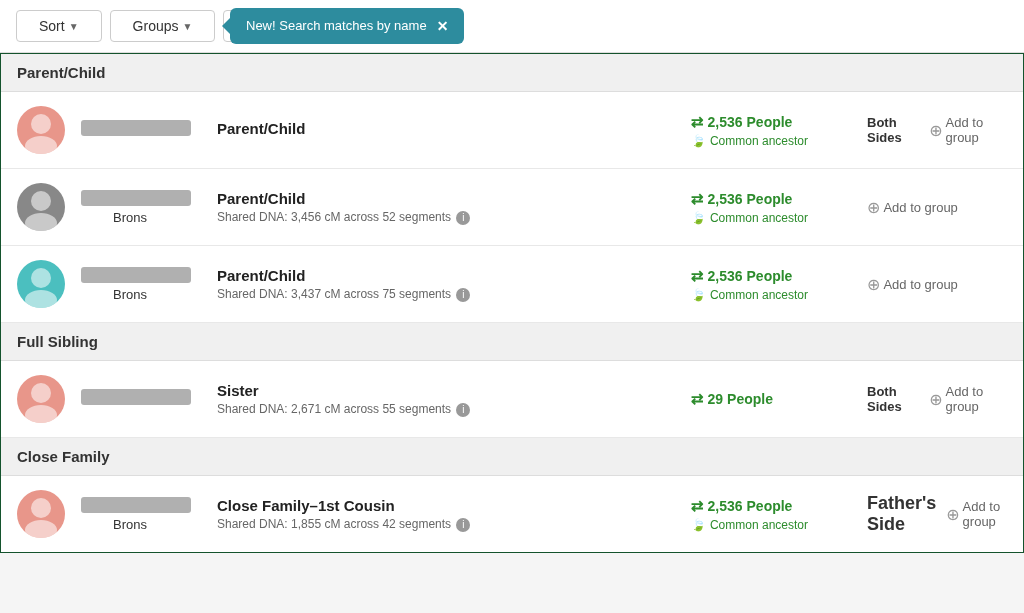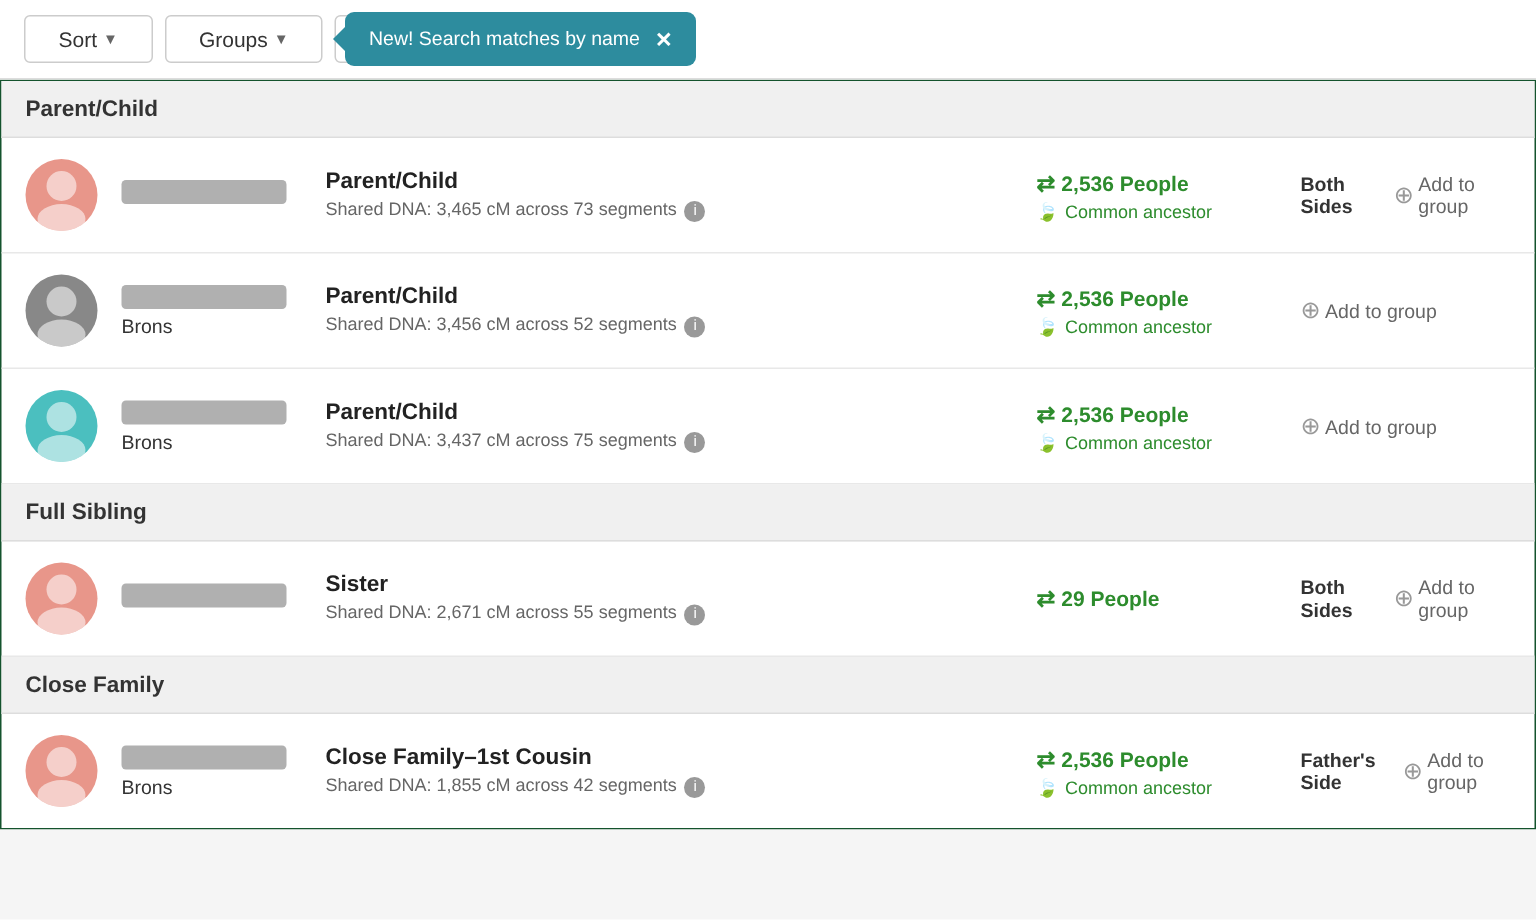--- a/index.html
+++ b/index.html
@@ -95,20 +95,21 @@
     .name-bar {
       width: 110px;
       height: 16px;
       background: #b0b0b0;
       border-radius: 3px;
       margin-bottom: 4px;
     }
     .name-text {
       font-size: 13px;
       color: #333;
+      margin-left: 32px;
     }
     .match-info {
       flex: 1;
       min-width: 200px;
     }
     .match-relationship {
       font-weight: bold;
       font-size: 15px;
       color: #222;
       margin-bottom: 3px;
@@ -171,21 +172,21 @@
       display: flex;
       align-items: center;
       gap: 3px;
     }
     .add-icon {
       font-size: 16px;
       color: #999;
     }
     .fathers-side {
       font-weight: bold;
-      font-size: 13px;
+      font-size: 18px;
       color: #333;
     }
   </style>
 </head>
 <body>
 
 <div>
   <div style="display:flex; align-items:center; gap:8px; padding:10px 16px; background:#fff; border-bottom:1px solid #ddd; position:relative;">
     <button class="toolbar-btn">
       <span>Sort</span>
@@ -217,21 +218,20 @@
         <svg viewBox="0 0 48 48" xmlns="http://www.w3.org/2000/svg">
     <circle cx="24" cy="18" r="10" fill="rgba(255,255,255,0.55)"></circle>
     <ellipse cx="24" cy="40" rx="16" ry="10" fill="rgba(255,255,255,0.55)"></ellipse>
   </svg>
       </div>
       <div class="name-block">
         <div class="name-bar"></div>
       </div>
       <div class="match-info">
         <div class="match-relationship">Parent/Child</div>
-        <div class="match-dna">Shared DNA: 3,465 cM across 73 segments <span class="info-icon">i</span></div>
       </div>
       <div class="shared-matches">
         <div class="people-count">
           <span style="font-size:15px; color:#2d8c2d;">⇄</span>
           <span>2,536 People</span>
         </div>
         <div class="common-ancestor">
           <span style="color:#2d8c2d; font-size:12px;">🍃</span>
           <span>Common ancestor</span>
         </div>

